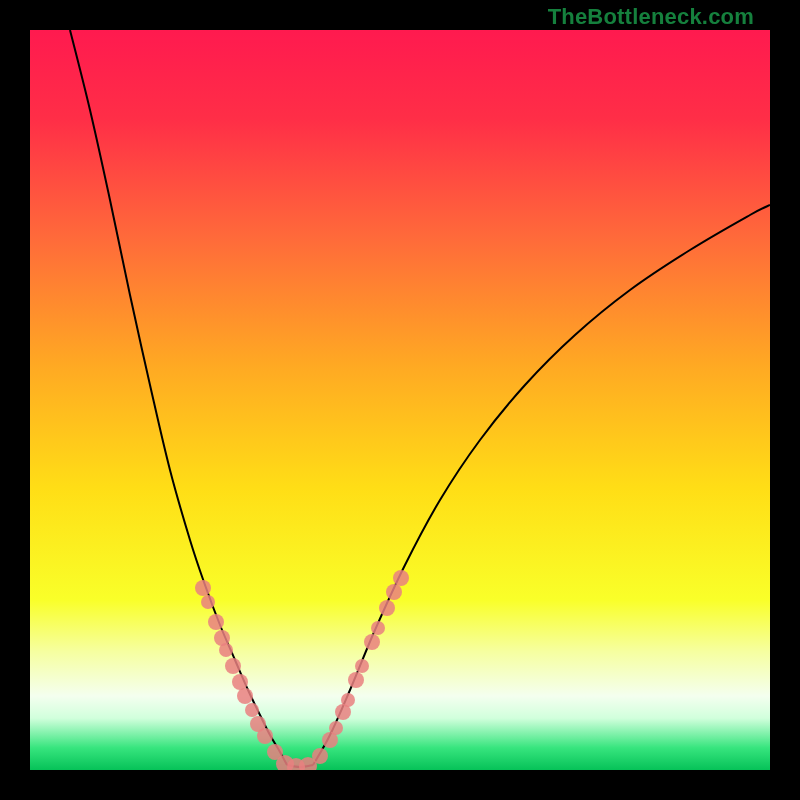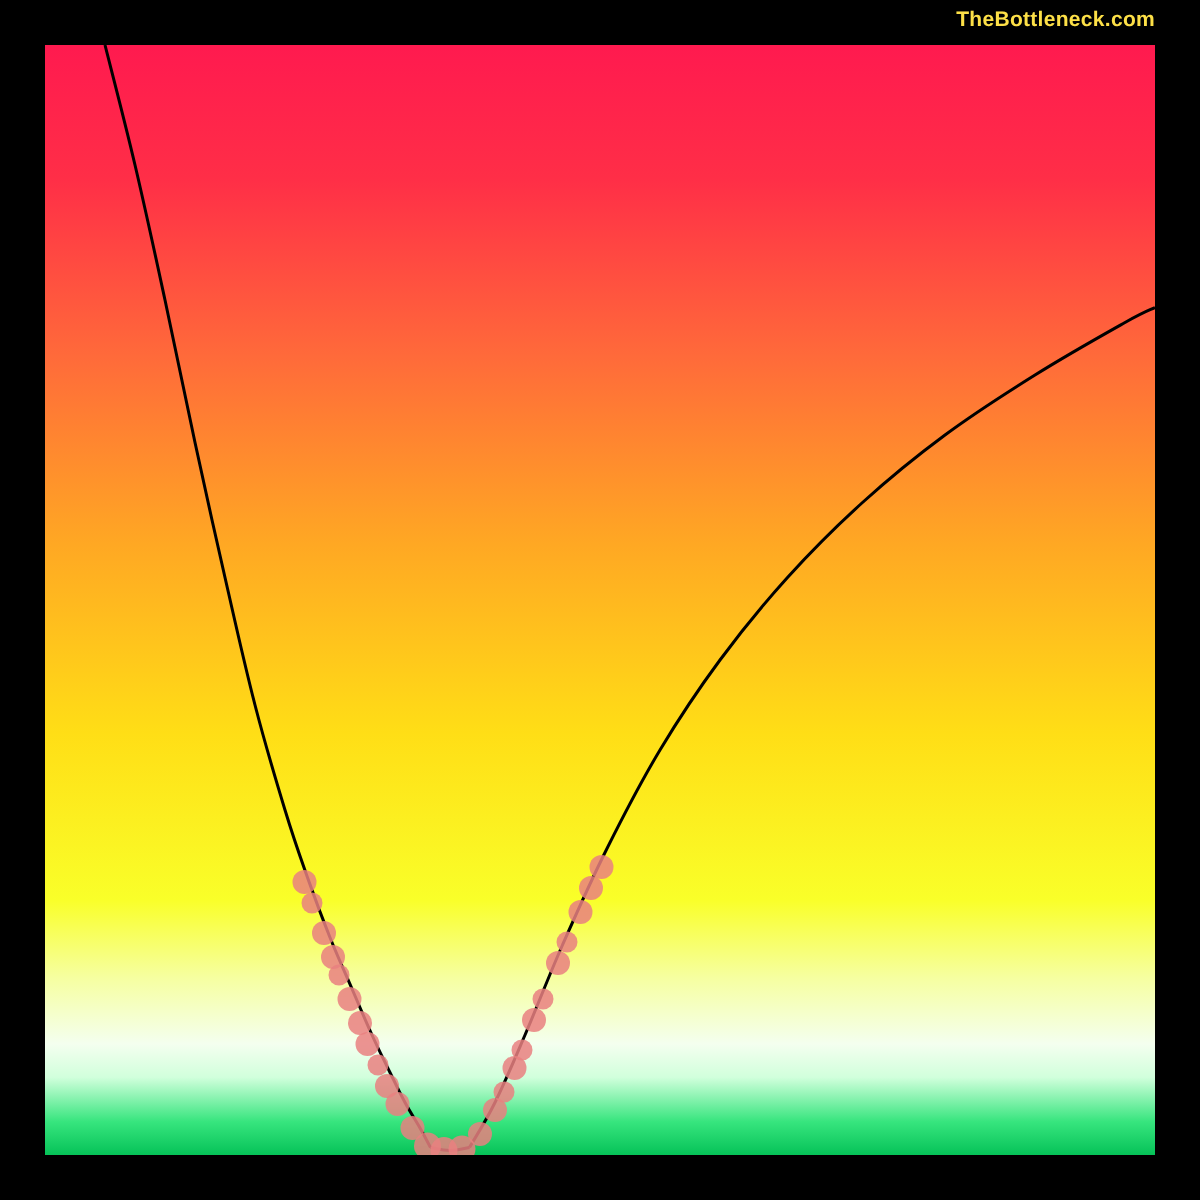--- a/index.html
+++ b/index.html
@@ -22,23 +22,23 @@
   .gradient-bg {
     position: absolute;
     left: 0;
     top: 0;
     width: 100%;
     height: 100%;
   }
   .watermark {
     position: absolute;
     top: 4px;
-    right: 30px;
-    color: #fde047;
-    font-size: 14px;
+    right: 46px;
+    color: #15803d;
+    font-size: 22px;
     font-weight: 600;
     letter-spacing: 0.2px;
   }
   svg.curves {
     position: absolute;
     left: 0;
     top: 0;
     width: 100%;
     height: 100%;
     overflow: visible;

